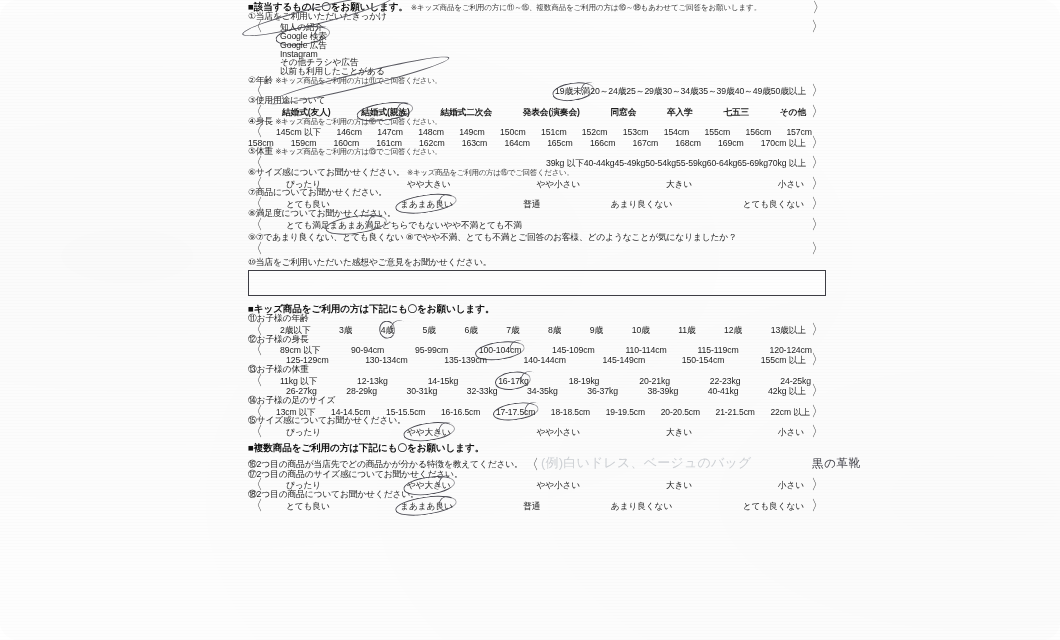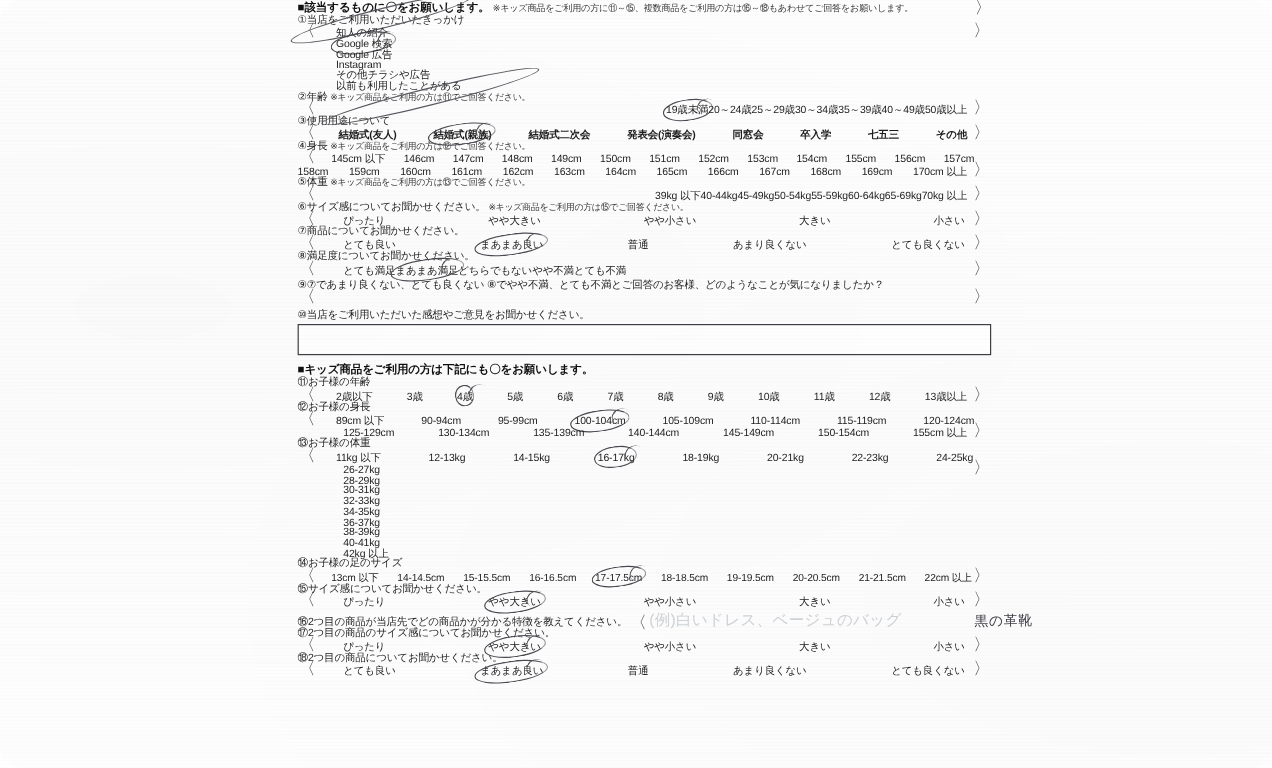--- a/index.html
+++ b/index.html
@@ -393,21 +393,21 @@
     <div class="q">
       <span>⑫お子様の身長</span>
     </div>
     <div class="optrow">
       <span class="br l">〈</span>
       <div class="opts spread" style="padding:0 0 0 18px;">
         <span class="opt">89cm 以下</span>
         <span class="opt">90-94cm</span>
         <span class="opt">95-99cm</span>
         <span class="opt marked">100-104cm</span>
-        <span class="opt">105-109cm</span>
+        <span class="opt">145-109cm</span>
         <span class="opt">110-114cm</span>
         <span class="opt">115-119cm</span>
         <span class="opt">120-124cm</span>
       </div>
     </div>
     <div class="optrow cont">
       <div class="opts spread" style="padding:0 6px 0 24px;">
         <span class="opt">125-129cm</span>
         <span class="opt">130-134cm</span>
         <span class="opt">135-139cm</span>
@@ -429,21 +429,21 @@
         <span class="opt">12-13kg</span>
         <span class="opt">14-15kg</span>
         <span class="opt marked">16-17kg</span>
         <span class="opt">18-19kg</span>
         <span class="opt">20-21kg</span>
         <span class="opt">22-23kg</span>
         <span class="opt">24-25kg</span>
       </div>
     </div>
     <div class="optrow cont">
-      <div class="opts spread" style="padding:0 6px 0 24px;flex-direction:column;">
+      <div class="opts spread" style="padding:0 6px 0 24px;">
         <span class="opt">26-27kg</span>
         <span class="opt">28-29kg</span>
         <span class="opt">30-31kg</span>
         <span class="opt">32-33kg</span>
         <span class="opt">34-35kg</span>
         <span class="opt">36-37kg</span>
         <span class="opt">38-39kg</span>
         <span class="opt">40-41kg</span>
         <span class="opt">42kg 以上</span>
       </div>
@@ -478,20 +478,23 @@
       <div class="opts" style="padding:0 8px 0 24px; justify-content:space-between;">
         <span class="opt">ぴったり</span>
         <span class="opt marked">やや大きい</span>
         <span class="opt">やや小さい</span>
         <span class="opt">大きい</span>
         <span class="opt">小さい</span>
       </div>
       <span class="br r">〉</span>
     </div>
 
+    <div class="section-head" style="margin-top:6.5px;">
+      <span>■複数商品をご利用の方は下記にも〇をお願いします。</span>
+    </div>
 
     <div class="q" style="margin-top:3.4px;">
       <span class="q-inline">⑯2つ目の商品が当店先でどの商品かが分かる特徴を教えてください。</span>
       <span class="br" style="position:relative; top:2px; left:0;">〈</span>
       <span class="ghost">(例)白いドレス、ベージュのバッグ</span>
       <span class="hand">黒の革靴</span>
       <span class="br" style="position:absolute; right:0; top:1px;">〉</span>
     </div>
 
     <div class="q">

